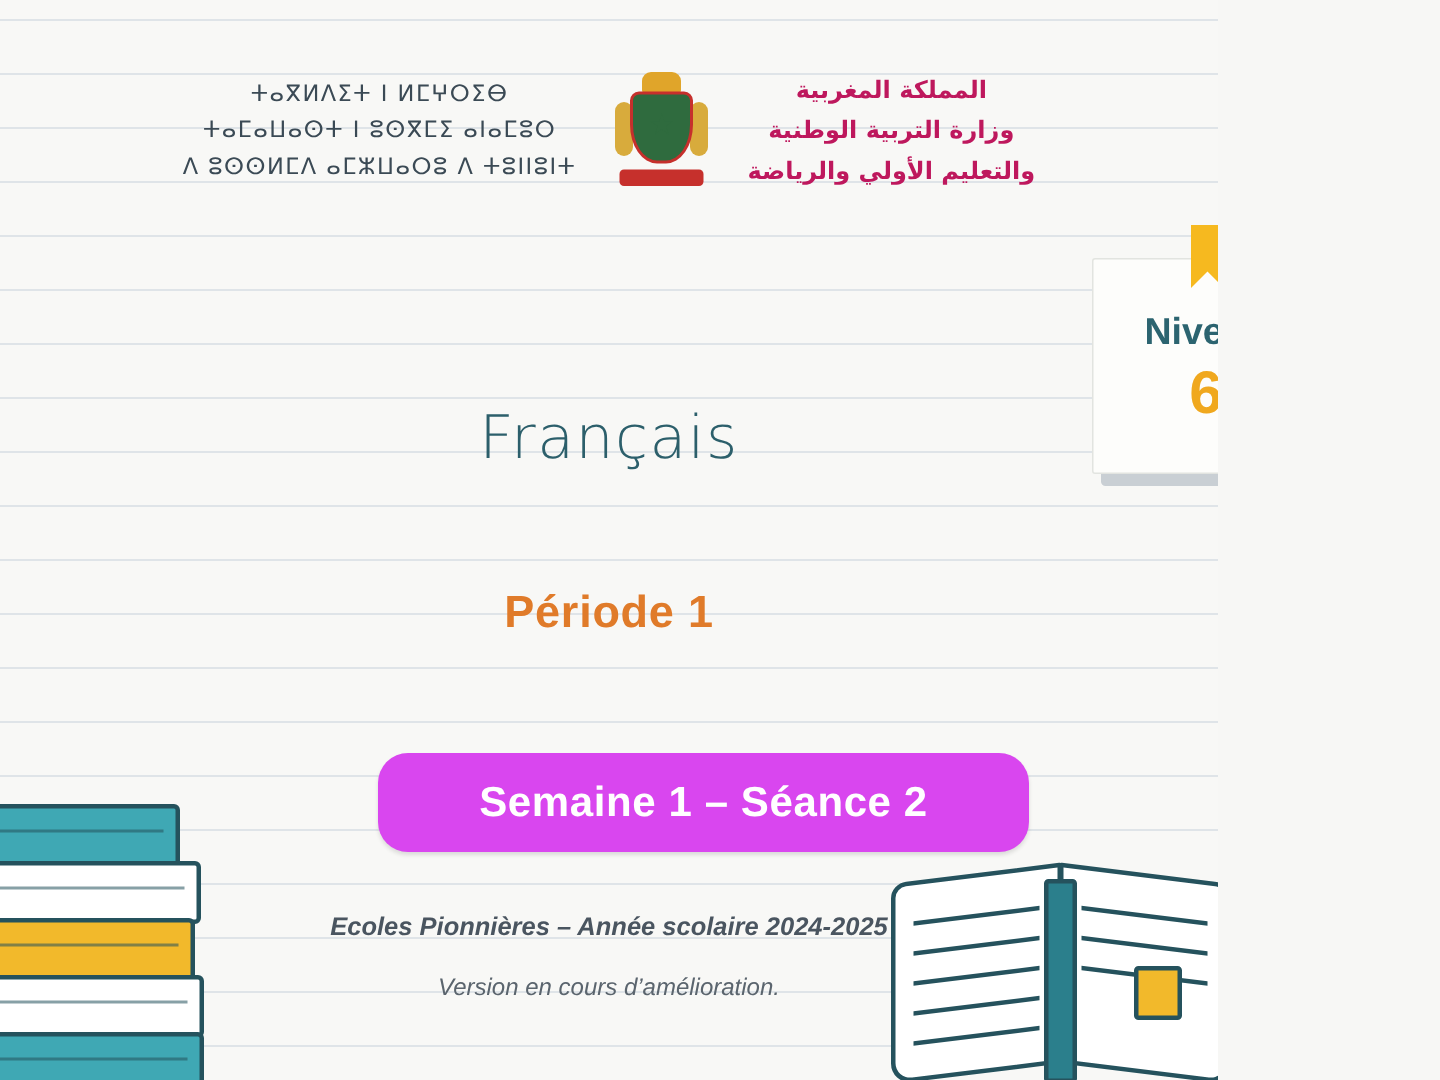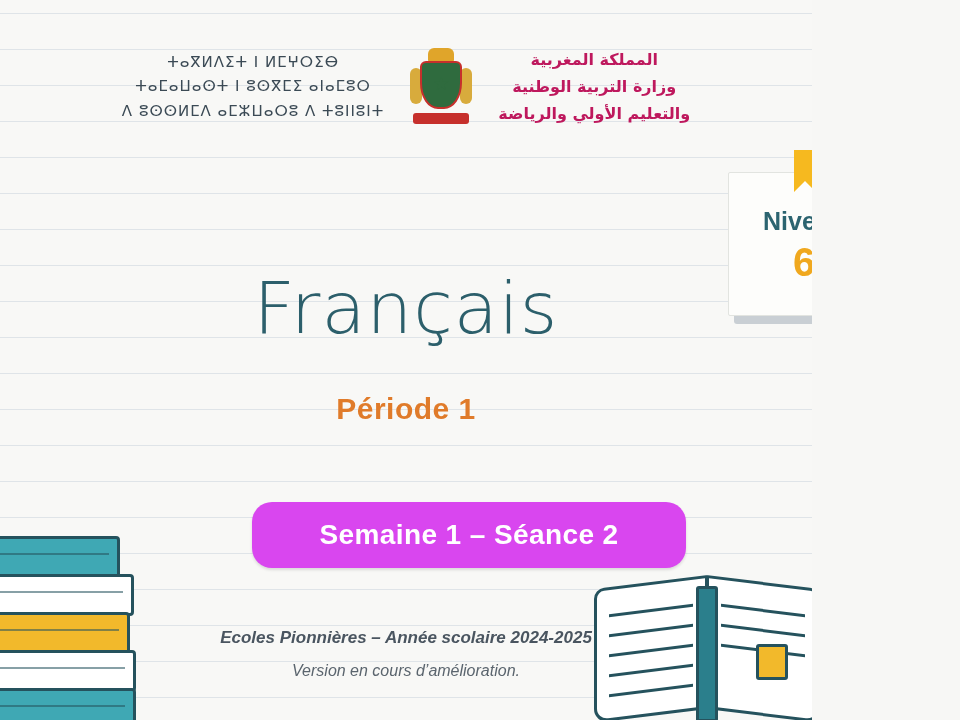--- a/index.html
+++ b/index.html
@@ -124,21 +124,21 @@
   .emblem .lion-r { right: 0; }
 
   
   .subject {
     position: absolute;
     top: 272px;
     left: 0;
     right: 0;
     text-align: center;
     color: #2c5f6b;
-    font-size: 72px;
+    font-size: 40px;
     line-height: 1;
     font-family: "DejaVu Sans", sans-serif;
     font-weight: 300;
     letter-spacing: 1px;
   }
   .period {
     position: absolute;
     top: 392px;
     left: 0;
     right: 0;
@@ -162,39 +162,38 @@
     justify-content: center;
     color: #ffffff;
     font-size: 28px;
     font-weight: bold;
     letter-spacing: 0.4px;
     box-shadow: 0 2px 3px rgba(0,0,0,0.12);
   }
 
   .footnote-1 {
     position: absolute;
-    top: 628px;
+    top: 608px;
     left: 0;
     right: 0;
     text-align: center;
     color: #4a5560;
     font-size: 17px;
     font-style: italic;
     font-weight: bold;
   }
   .footnote-2 {
     position: absolute;
     top: 650px;
     left: 0;
     right: 0;
     text-align: center;
     color: #5b656e;
     font-size: 16px;
     font-style: italic;
-    margin-top: 12px;
   }
 
   
   .note-wrap {
     position: absolute;
     top: 172px;
     left: 728px;
     width: 160px;
     height: 152px;
   }

